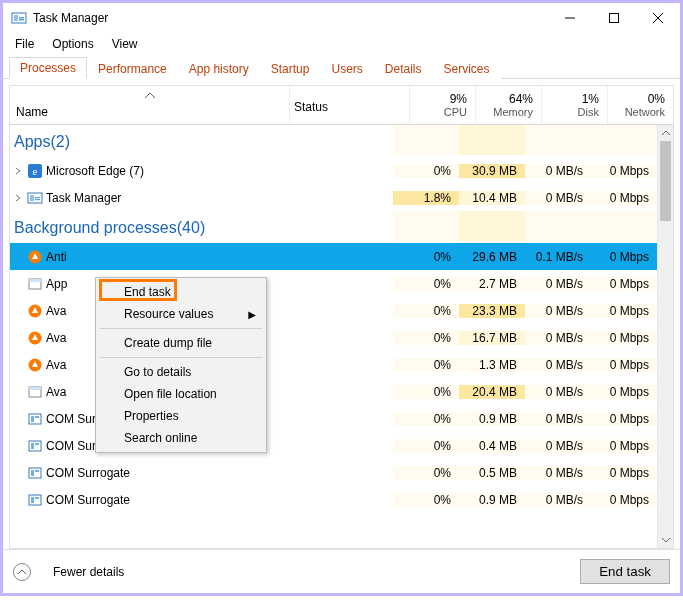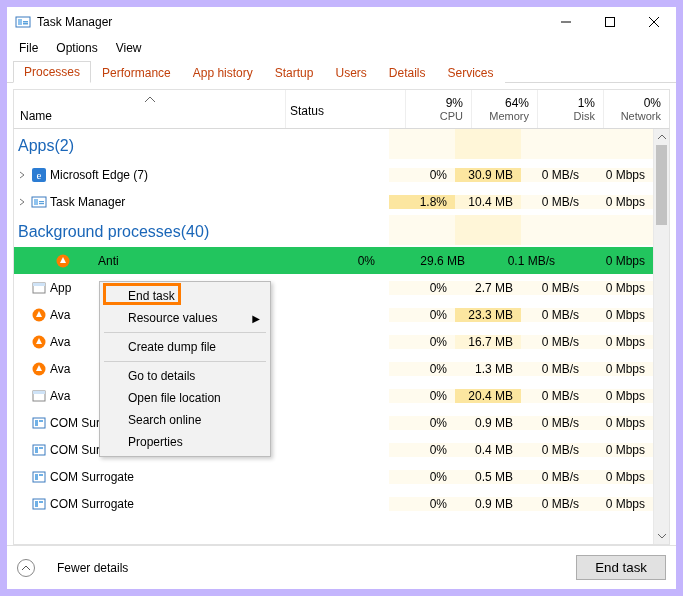--- a/index.html
+++ b/index.html
@@ -1,17 +1,17 @@
 <!DOCTYPE html>
 <html><head>
 <meta charset="utf-8">
 <style>
   * { box-sizing: border-box; }
   html, body { margin:0; padding:0; font-family: "Segoe UI", Tahoma, sans-serif; font-size:12px; background:#fff; color:#000; }
-  .window { width:683px; height:596px; border:7px solid #c4b5fd; position:relative; display:flex; flex-direction:column; background:#fff;justify-content:center; }
+  .window { width:683px; height:596px; border:3px solid #c4b5fd; position:relative; display:flex; flex-direction:column; background:#fff;justify-content:center; }
   .titlebar { height:30px; display:flex; align-items:center; padding:0 0 0 8px; }
   .titlebar .appicon { width:16px; height:16px; margin-right:6px; display:inline-block; }
   .titlebar .title { flex:0 0 auto; }
   .titlebar .spacer { flex:1; }
   .winbtn { width:44px; height:28px; display:flex; align-items:center; justify-content:center; }
   .winbtn svg { display:block; }
   .menubar { height:22px; display:flex; align-items:center; padding:0 4px; gap:2px; }
   .menuitem { padding:2px 8px; }
   .tabs { height:24px; display:flex; align-items:flex-end; border-bottom:1px solid #d9d9d9; padding:0 6px; }
   .tab { padding:3px 10px 3px; border:1px solid transparent; border-bottom:none; position:relative; top:1px; background:#fff; color:#c2410c; }
@@ -30,21 +30,21 @@
   .sb-btn { height:16px; display:flex; align-items:center; justify-content:center; }
   .sb-thumb { position:absolute; left:2px; right:2px; top:16px; height:80px; background:#c2c2c2; }
   .grouphdr { padding:8px 4px 6px 4px; color:#1a66b8; font-size:16px; display:flex; }
   .grouphdr .gname { flex:0 0 auto; }
   .row { display:flex; height:27px; align-items:center; }
   .row .exp { width:16px; display:flex; align-items:center; justify-content:center; color:#888; font-size:10px; }
   .row .icon { width:18px; display:flex; align-items:center; justify-content:center; }
   .row .procname { flex:1; padding-left:2px; white-space:nowrap; overflow:hidden; text-overflow:ellipsis; }
   .row .c-status { width:120px; }
   .row .cnum { width:66px; text-align:right; padding-right:8px; }
-  .row.selected { background:#22c55e;gap:24px; }
+  .row.selected { background:#0ea5e9; }
   .shade-light { background:#fff6d8; }
   .shade-lighter { background:#fffbee; }
   .shade-med  { background:#fce6a0; }
   .bottombar { height:44px; border-top:1px solid #e1e1e1; display:flex; align-items:center; padding:0 10px; background:#fff; }
   .fewer { display:flex; align-items:center; gap:22px; }
   .fewer .circ { width:18px; height:18px; border:1px solid #888; border-radius:50%; display:flex; align-items:center; justify-content:center; }
   .endtask-btn { margin-left:auto; padding:4px 18px; border:1px solid #adadad; background:#e1e1e1; }
   .ctxmenu { position:absolute; left:92px; top:274px; width:172px; background:#f2f2f2; border:1px solid #bcbcbc; box-shadow:2px 2px 4px rgba(0,0,0,0.2); padding:3px 2px; z-index:20; }
   .ctxitem { padding:4px 20px 4px 26px; position:relative; display:flex; align-items:center; }
   .ctxitem .sub { position:absolute; right:8px; font-size:10px; }
@@ -394,22 +394,22 @@
         <span>Create dump file</span>
       </div>
     <div class="ctxsep"></div>
     <div class="ctxitem">
         <span>Go to details</span>
       </div>
     <div class="ctxitem">
         <span>Open file location</span>
       </div>
     <div class="ctxitem">
+        <span>Properties</span>
+      </div>
+    <div class="ctxitem">
         <span>Search online</span>
       </div>
-    <div class="ctxitem">
-        <span>Properties</span>
-      </div>
   </div>
 
   <div class="hl hl1"></div>
 
 </div>
 
 </body></html>

